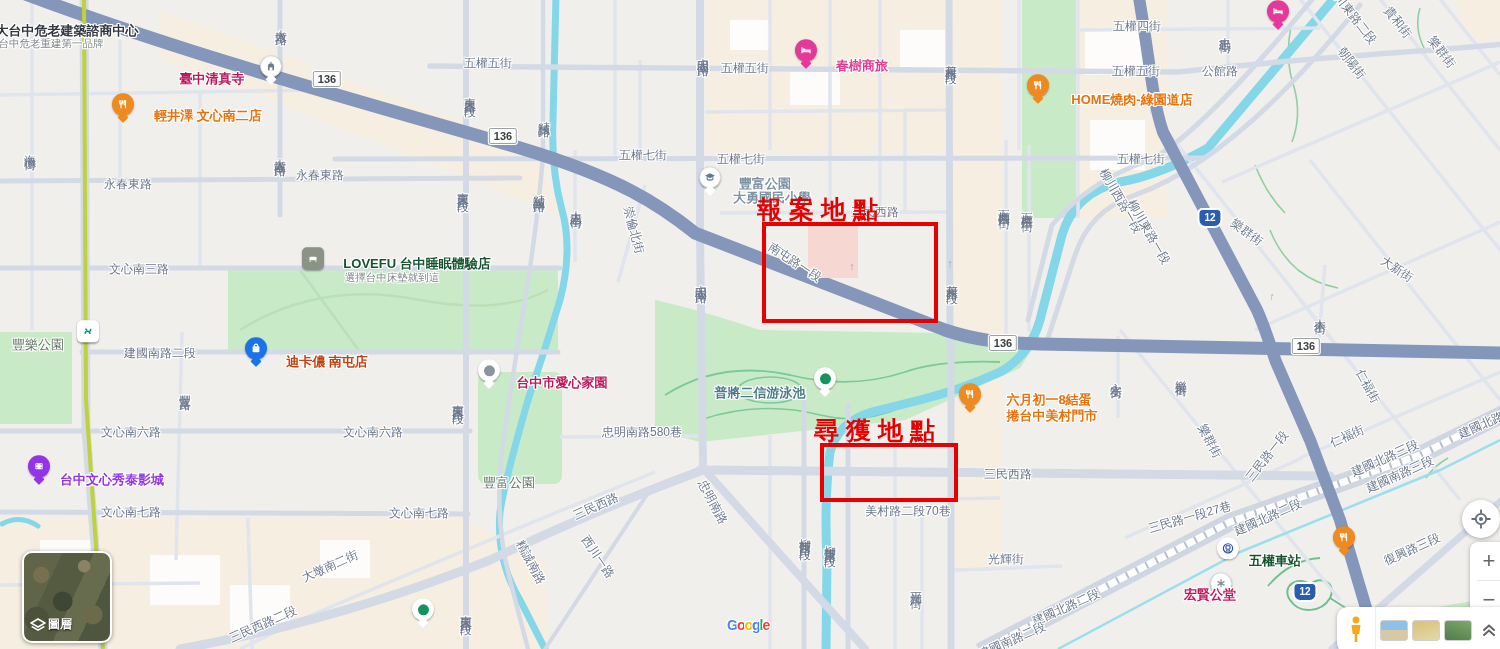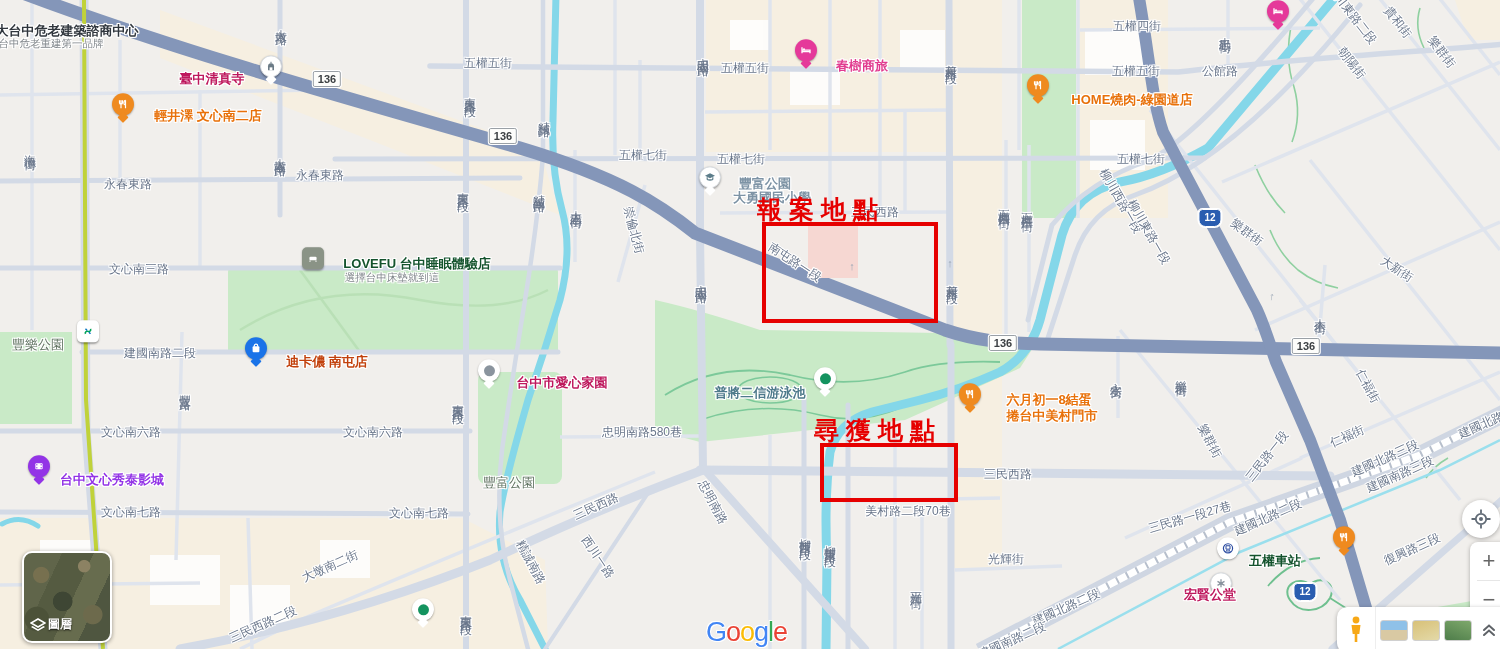--- a/index.html
+++ b/index.html
@@ -53,21 +53,21 @@
   #zoomPanel .zdiv{width:24px;height:1px;background:#e6e6e6;}
   #svBar{position:absolute;left:1337px;top:607px;width:175px;height:46px;background:#fff;border-radius:10px;
       box-shadow:0 1px 4px rgba(0,0,0,.3);display:flex;align-items:center;}
   #svBar .peg{width:38px;height:46px;display:flex;align-items:center;justify-content:center;cursor:pointer;border-right:1px solid #eee;}
   .thumb{width:26px;height:19px;border-radius:3px;margin-left:4px;cursor:pointer;border:1px solid #d0d0d0;}
   #th1{background:linear-gradient(#8fc1e8 45%,#d9c9a3 45%);}
   #th2{background:linear-gradient(160deg,#d8c178,#e3d9a8);}
   #th3{background:linear-gradient(20deg,#4e7d4a,#7ea86b);}
   #collapseBtn{margin-left:10px;cursor:pointer;display:flex;flex-direction:column;align-items:center;}
   
-  #glogo{position:absolute;left:706px;top:617px;font-size:27px;font-weight:400;letter-spacing:-1px;cursor:pointer;
+  #glogo{position:absolute;left:727px;top:617px;font-size:14px;font-weight:700;letter-spacing:-1px;cursor:pointer;
       text-shadow:1px 0 0 #fff,-1px 0 0 #fff,0 1px 0 #fff,0 -1px 0 #fff,1px 1px 0 #fff,-1px -1px 0 #fff;}
 </style>
 </head>
 <body>
 
 <div id="app">
 
   <svg id="mapsvg" width="1500" height="649" viewBox="0 0 1500 649">
 
     <g fill="#f6efe1">

